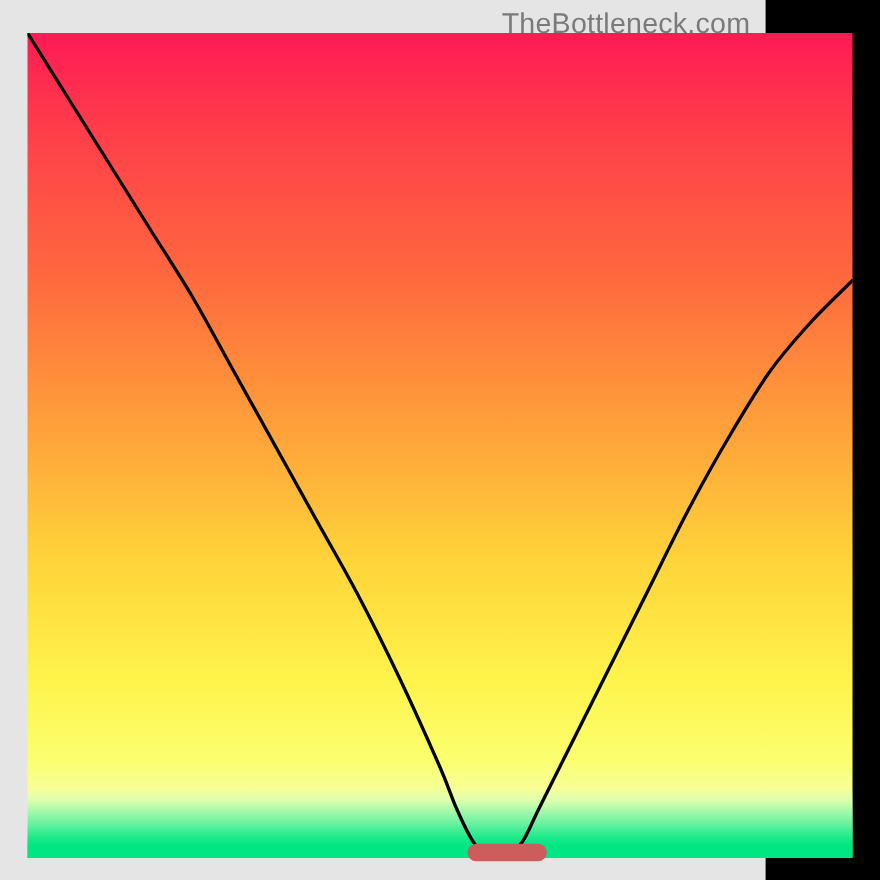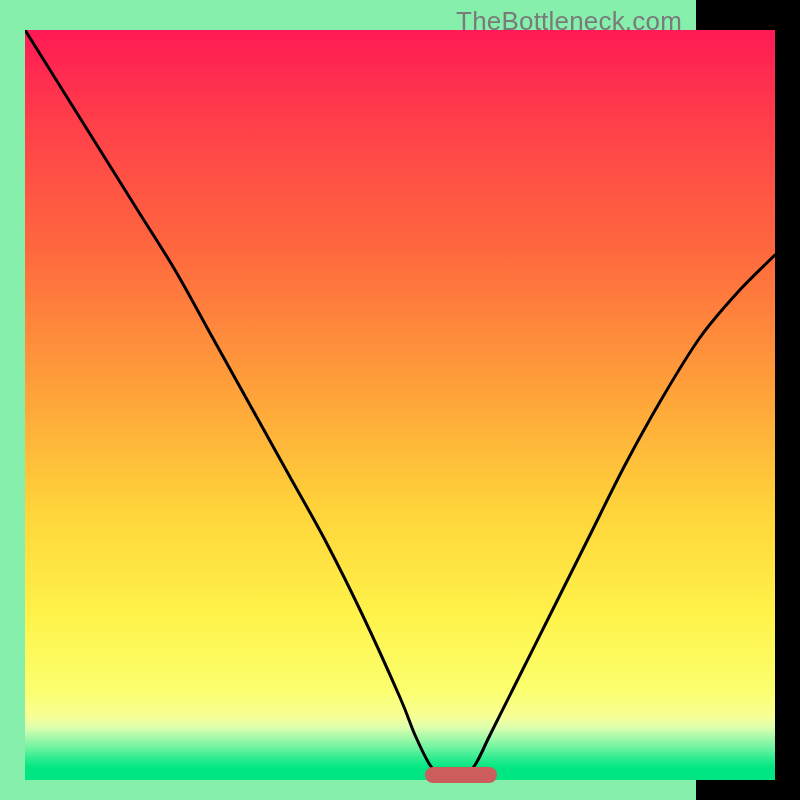--- a/index.html
+++ b/index.html
@@ -10,21 +10,21 @@
     background: #000;
     overflow: hidden;
     font-family: Arial, Helvetica, sans-serif;
   }
   .frame {
     position: absolute;
     left: 0;
     top: 0;
     width: 696px;
     height: 800px;
-    background: #86efac;
+    background: #e5e5e5;
   }
   .watermark {
     position: absolute;
     top: 6px;
     right: 14px;
     color: #7a7a7a;
     font-size: 26px;
     font-weight: 400;
     letter-spacing: 0.2px;
   }

